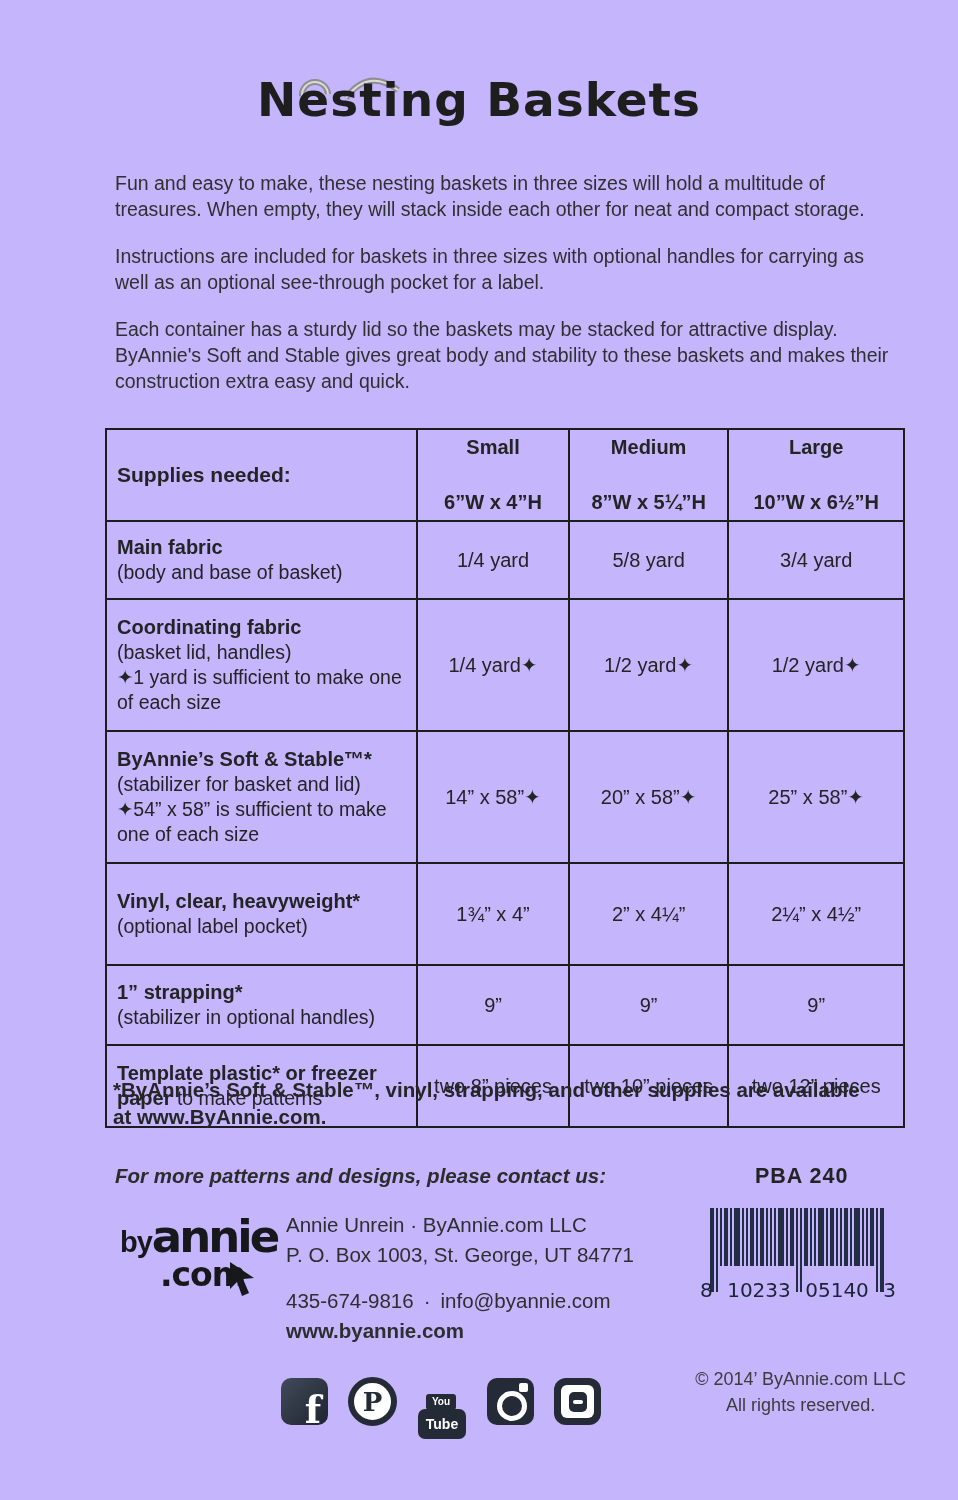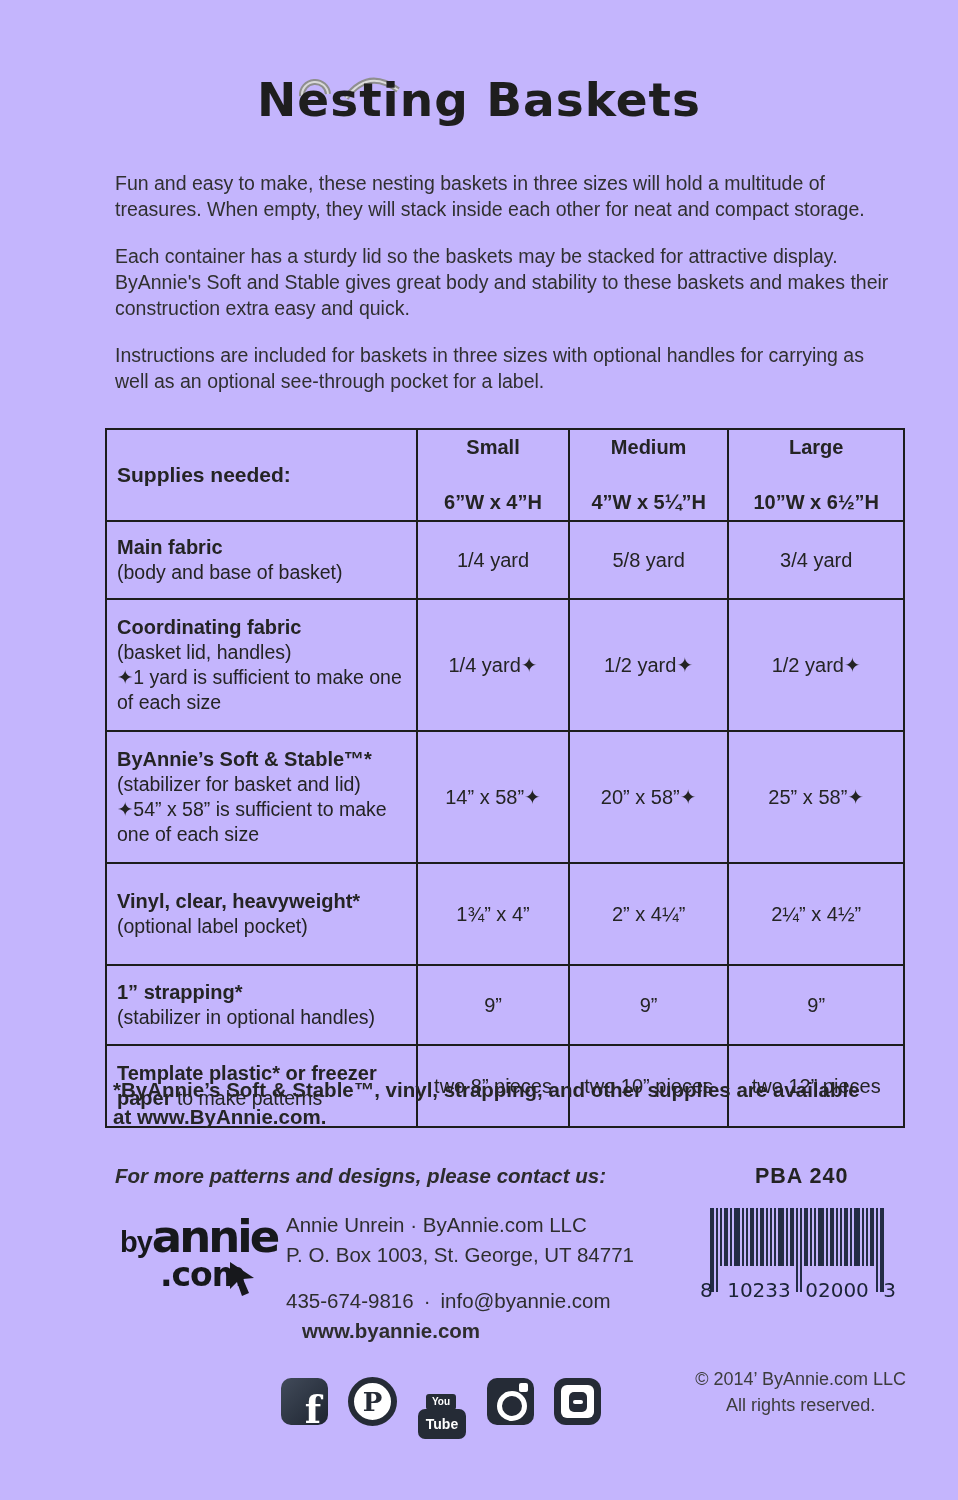--- a/index.html
+++ b/index.html
@@ -51,21 +51,21 @@
   .logo-row{white-space:nowrap;}
   .logo-by{font-size:29px;font-weight:bold;letter-spacing:-1px;}
   .logo-annie{font-family:"DejaVu Sans",sans-serif;font-size:45px;font-weight:bold;letter-spacing:-3px;}
   .logo-com{display:block;margin:-8px 0 0 40px;font-family:"DejaVu Sans",sans-serif;
     font-size:33px;font-weight:bold;letter-spacing:-1px;}
   .cursor-arrow{position:absolute;left:106px;top:50px;}
   
   .contact{position:absolute;top:1210px;left:286px;width:400px;
     font-size:20.5px;line-height:30px;color:#2e2e2e;}
   .contact .spacer{height:16px;}
-  .contact .site{font-weight:bold;margin-left:16px;}
+  .contact .site{font-weight:bold;}
   .dot-sep{padding:0 10px;}
   
   .barcode{position:absolute;top:1206px;left:698px;width:200px;height:96px;}
   .bars{position:absolute;left:12px;top:2px;display:flex;align-items:flex-start;}
   .bar{flex:none;height:58px;background:#232c45;margin-right:2px;}
   .bar.tall{height:84px;}
   .digits{position:absolute;left:0;right:0;bottom:0;display:flex;
     justify-content:space-between;padding:0 2px;
     font-family:"DejaVu Sans",sans-serif;font-size:20px;color:#1b2336;}
   
@@ -103,22 +103,22 @@
     <path d="M14 34 a13 13 0 1 1 26 -2" fill="none" stroke="#8f8f8f" stroke-width="6"></path>
     <path d="M14 34 a13 13 0 1 1 26 -2" fill="none" stroke="#d9d9d9" stroke-width="2"></path>
     <path d="M58 36 q22 -30 52 -8" fill="none" stroke="#8f8f8f" stroke-width="6"></path>
     <path d="M58 36 q22 -30 52 -8" fill="none" stroke="#dcdcdc" stroke-width="2"></path>
   </svg>
 
   <div class="title">Nesting Baskets</div>
 
   <div class="intro">
     <p>Fun and easy to make, these nesting baskets in three sizes will hold a multitude of treasures. When empty, they will stack inside each other for neat and compact storage.</p>
+    <p>Instructions are included for baskets in three sizes with optional handles for carrying as well as an optional see-through pocket for a label.</p>
     <p>Each container has a sturdy lid so the baskets may be stacked for attractive display. ByAnnie's Soft and Stable gives great body and stability to these baskets and makes their construction extra easy and quick.</p>
-    <p>Instructions are included for baskets in three sizes with optional handles for carrying as well as an optional see-through pocket for a label.</p>
   </div>
 
   <table class="supplies">
     <colgroup>
         <col class="col-label">
         <col class="col-s">
         <col class="col-m">
         <col class="col-l">
       </colgroup>
     <tbody>
@@ -126,21 +126,21 @@
       <td class="corner-cell">Supplies needed:</td>
       <td class="hdr-cell">
         <div class="hdr-inner">
           <span>Small</span>
           <span>6”W x 4”H</span>
         </div>
       </td>
       <td class="hdr-cell">
         <div class="hdr-inner">
           <span>Medium</span>
-          <span>4”W x 5¼”H</span>
+          <span>8”W x 5¼”H</span>
         </div>
       </td>
       <td class="hdr-cell">
         <div class="hdr-inner">
           <span>Large</span>
           <span>10”W x 6½”H</span>
         </div>
       </td>
     </tr>
     <tr class="r1">
@@ -260,21 +260,21 @@
         <span class="bar" style="width: 6px;"></span>
         <span class="bar" style="width: 2px;"></span>
         <span class="bar" style="width: 2px;"></span>
         <span class="bar" style="width: 4px;"></span>
         <span class="bar tall" style="width: 2px;"></span>
         <span class="bar tall" style="width: 4px;"></span>
       </div>
     <div class="digits">
       <span>8</span>
       <span>10233</span>
-      <span>02000</span>
+      <span>05140</span>
       <span>3</span>
     </div>
   </div>
 
   <div class="social">
     <div class="icon icon-fb">
       <span class="fb-f">f</span>
     </div>
     <div class="icon icon-pin">
       <span class="pin-p">P</span>

